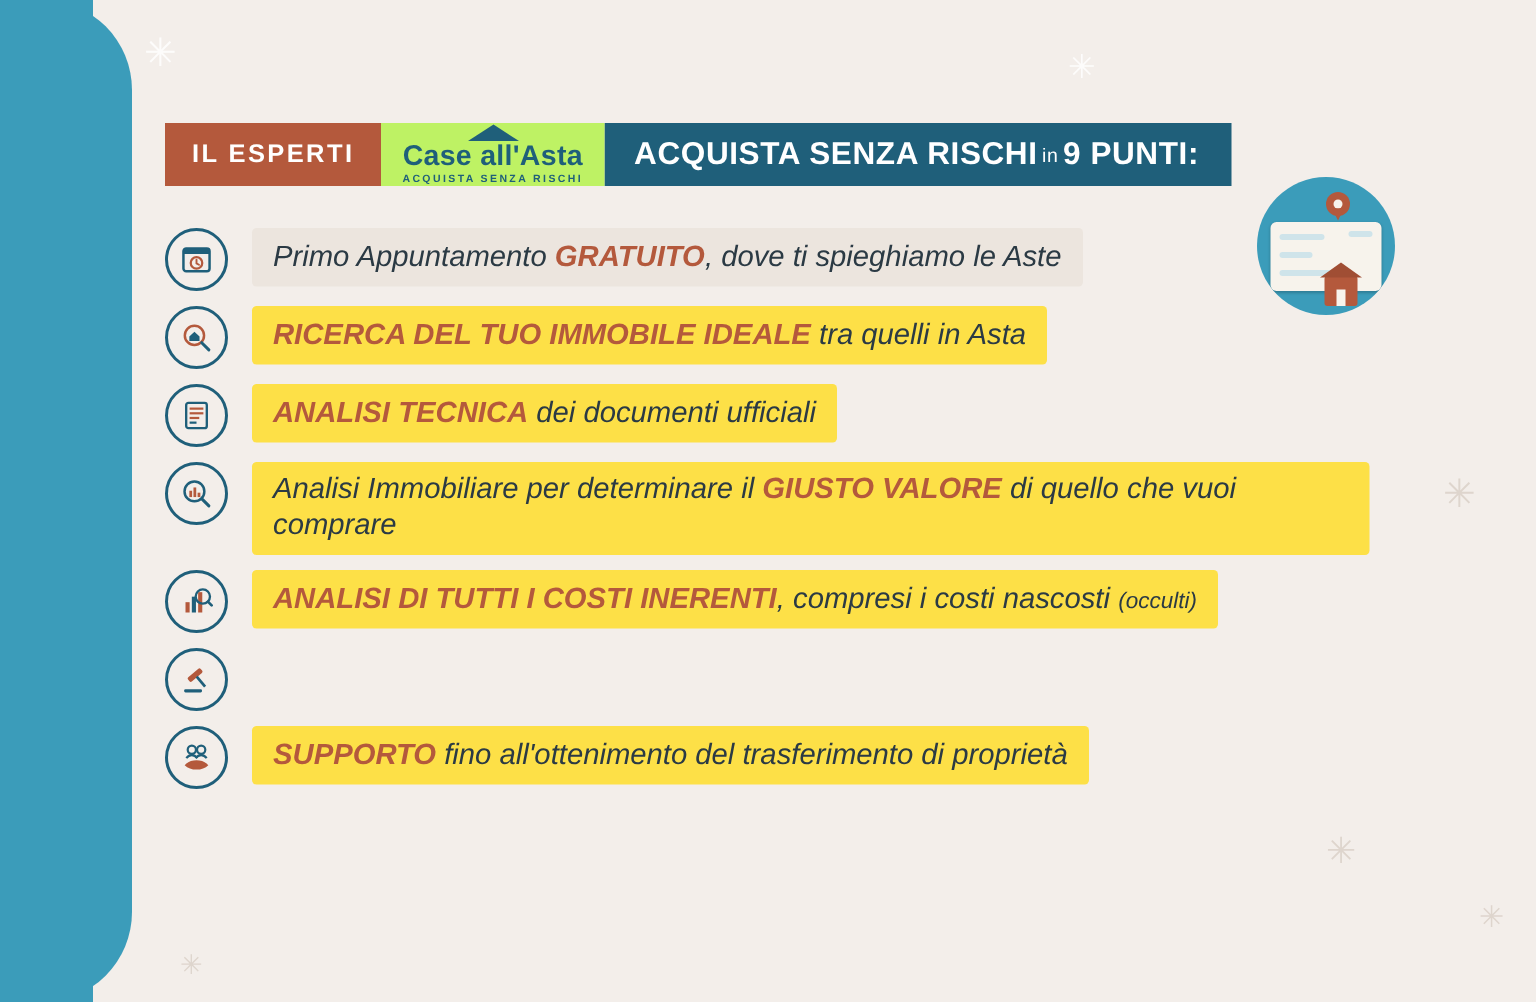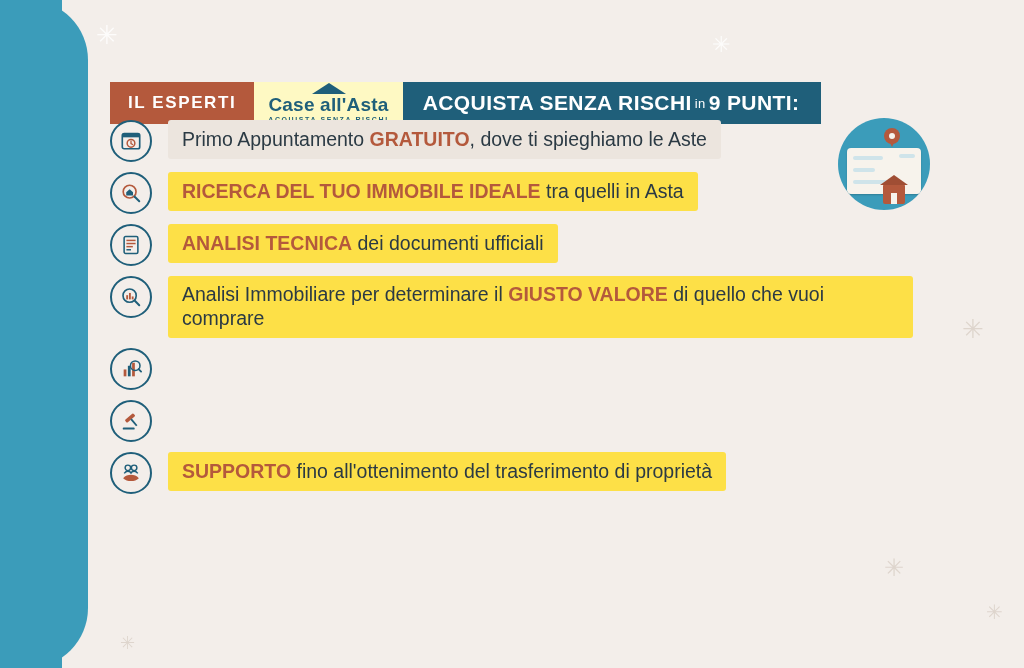--- a/index.html
+++ b/index.html
@@ -48,21 +48,21 @@
     background: #b4593c;
     color: #fff;
     font-weight: bold;
     font-size: 17px;
     letter-spacing: 1.6px;
     display: flex; align-items: center; justify-content: center;
     padding: 0 18px;
     min-width: 136px;
   }
   .hdr-logo {
-    background: #fef9c3;
+    background: #bef264;
     display: flex; flex-direction: column; align-items: center; justify-content: center;
     padding: 0 14px;
     position: relative;
   }
   .logo-roof {
     width: 0; height: 0;
     border-left: 17px solid transparent;
     border-right: 17px solid transparent;
     border-bottom: 11px solid #1f5f7a;
     margin-bottom: 1px;
@@ -127,22 +127,23 @@
   }
   .map-pin:after {
     content: ""; position: absolute; left: 4px; top: 11px;
     border-left: 4px solid transparent; border-right: 4px solid transparent;
     border-top: 8px solid #b4593c;
   }
   .map-pin-dot { position:absolute; left:5px; top:5px; width:6px; height:6px; border-radius:50%; background:#f7f3ec; }
 
   
   .list {
-    position: absolute; left: 110px; top: 120px;
+    position: absolute; left: 110px; top: 152px;
     width: 810px;
+    font-style: italic;
   }
   .row {
     display: flex; align-items: flex-start;
     margin-bottom: 10px;
   }
   .icon-wrap {
     flex: 0 0 auto;
     width: 42px; height: 42px;
     border: 2.5px solid #1f5f7a;
     border-radius: 50%;
@@ -276,20 +277,23 @@
     <div class="row">
       <div class="icon-wrap">
         <svg width="22" height="22" viewBox="0 0 24 24">
           <rect x="4" y="12.5" width="3" height="7.5" fill="#b4593c"></rect>
           <rect x="8.6" y="8.5" width="3" height="11.5" fill="#1f5f7a"></rect>
           <rect x="13.2" y="5.2" width="3" height="14.8" fill="#b4593c"></rect>
           <circle cx="16.6" cy="8.4" r="5.2" fill="none" stroke="#1f5f7a" stroke-width="1.7"></circle>
           <path d="M20.3 12.1L23 14.8" stroke="#1f5f7a" stroke-width="2" stroke-linecap="round"></path>
         </svg>
       </div>
+      <div class="bar">
+        <span class="hl">ANALISI DI TUTTI I COSTI INERENTI</span><span class="plain">, compresi i costi nascosti </span><span class="plain small">(occulti)</span>
+      </div>
     </div>
 
     <div class="row">
       <div class="icon-wrap">
         <svg width="22" height="22" viewBox="0 0 24 24">
           <rect x="3" y="19" width="13" height="2.4" rx="1" fill="#1f5f7a"></rect>
           <g transform="rotate(-40 12 10)">
             <rect x="6" y="6.4" width="12" height="4" rx="1.2" fill="#b4593c"></rect>
             <rect x="11.2" y="10" width="2" height="9.5" fill="#1f5f7a"></rect>
           </g>

